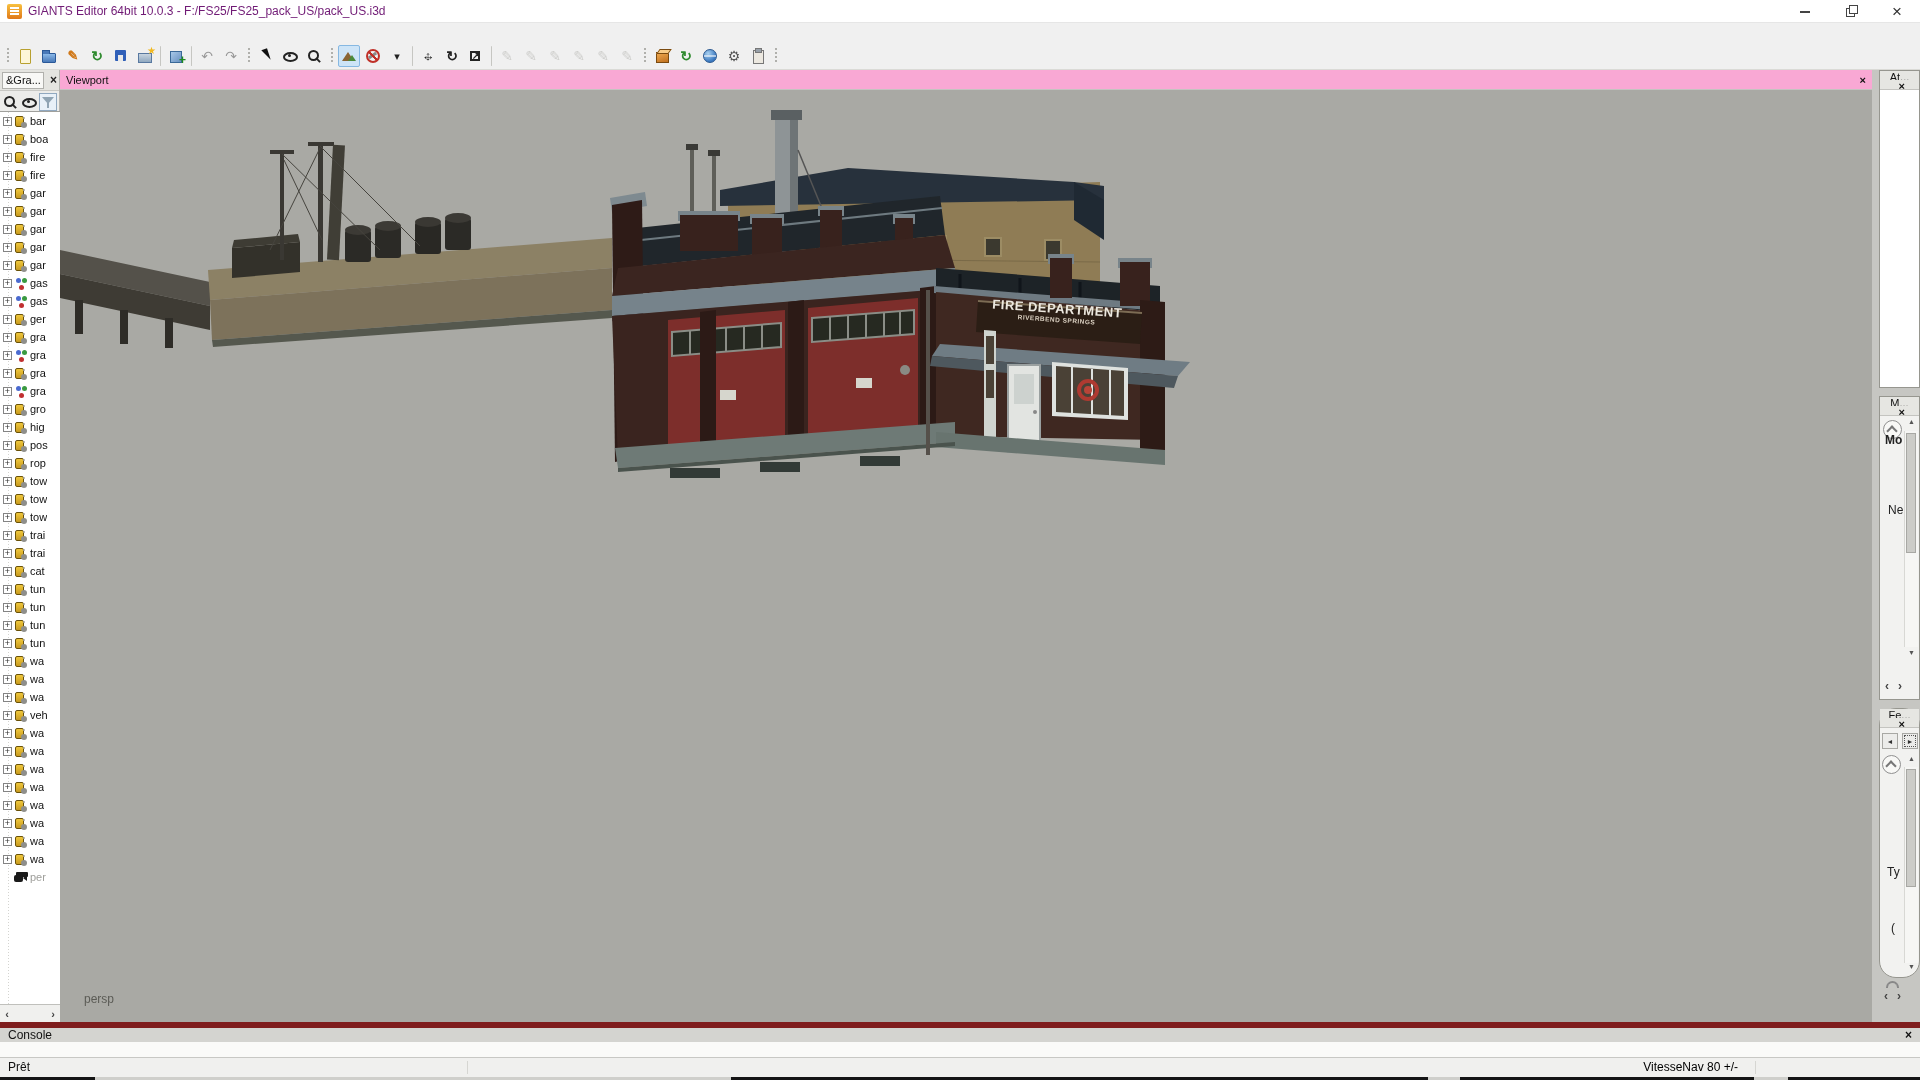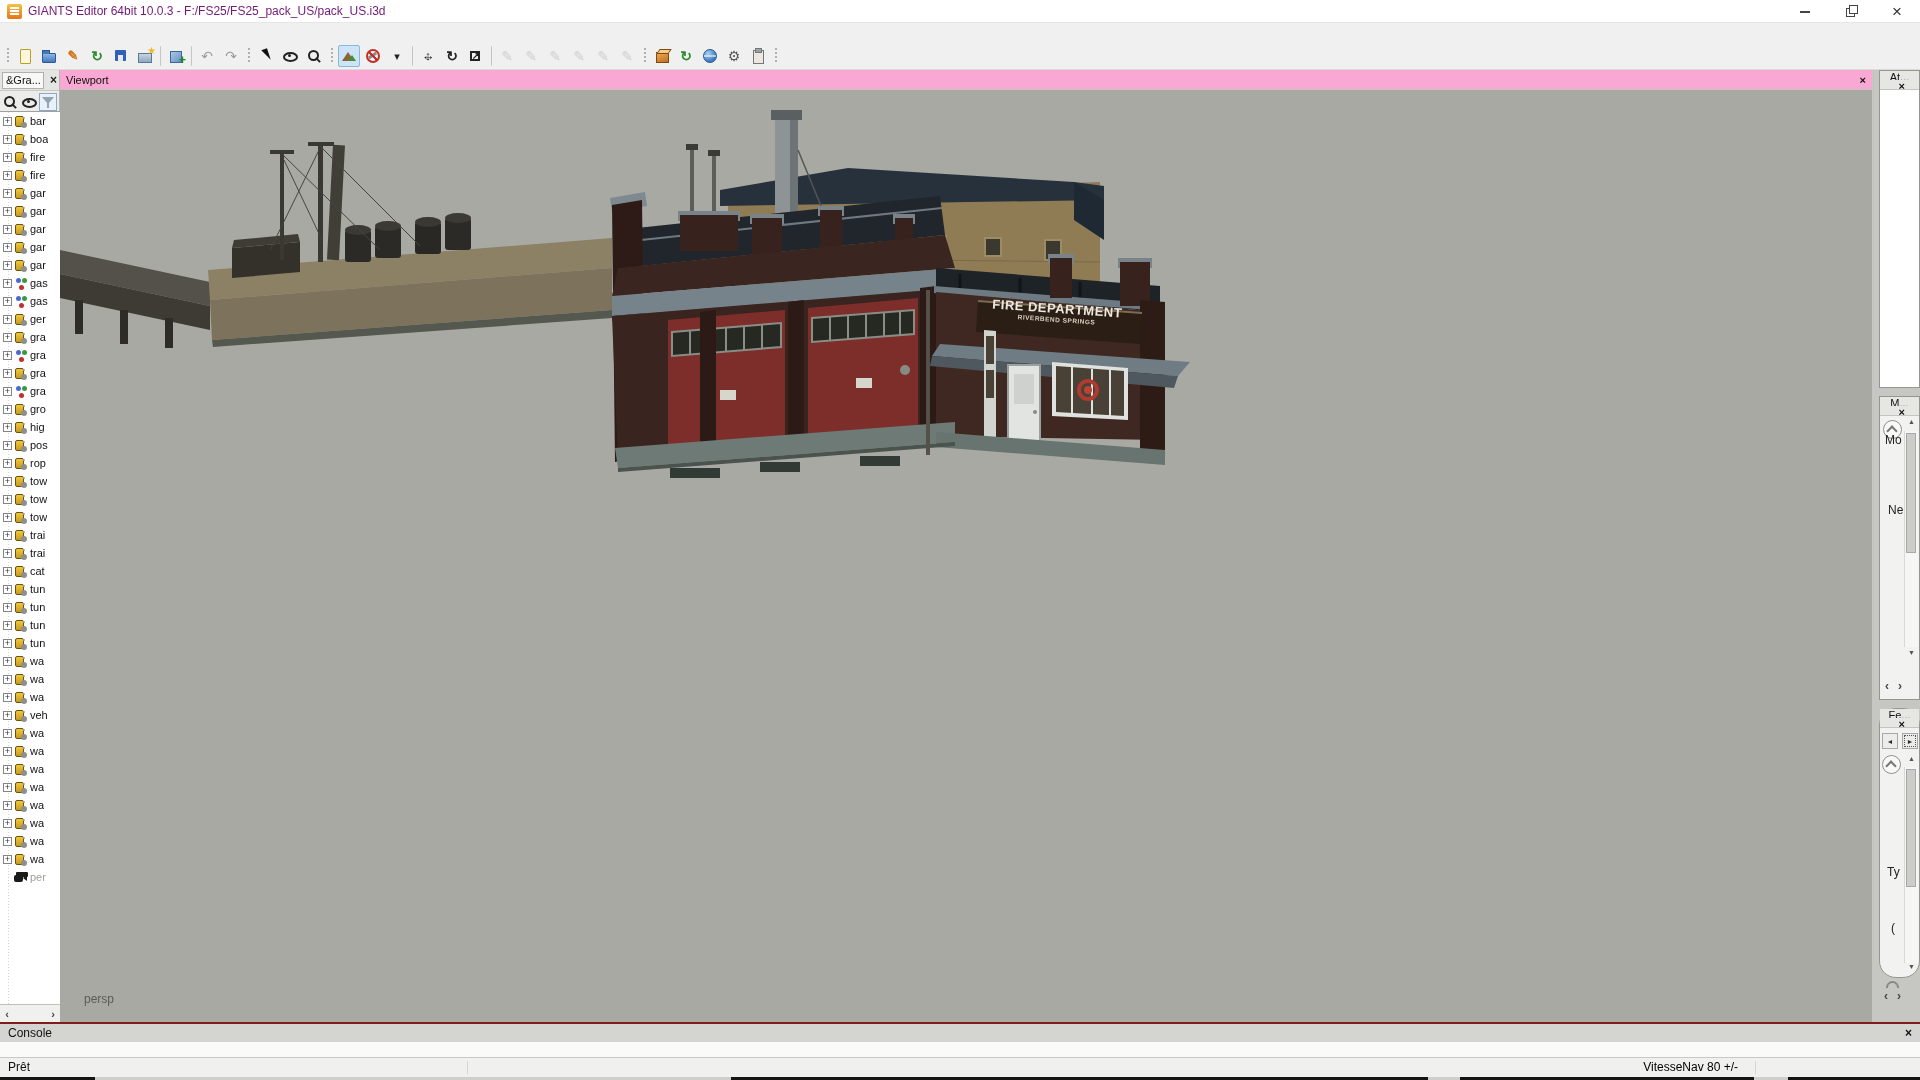--- a/index.html
+++ b/index.html
@@ -140,21 +140,21 @@
   .vthumb{position:absolute;left:1px;width:10px;background:#ccccc8;border:1px solid #a8a8a4;box-sizing:border-box;}
   .tri{position:absolute;font-size:7px;color:#555;width:13px;text-align:center;}
   .chev{position:absolute;font-size:12px;font-weight:bold;color:#444;}
   .rlabel{position:absolute;font-size:12px;color:#222;white-space:nowrap;}
   .tabbtn{position:absolute;width:16px;height:16px;border:1px solid #a8a8a4;background:#ececea;
           font-size:7px;color:#333;text-align:center;line-height:16px;box-sizing:border-box;}
   .tabbtn.focused{outline:1px dotted #555;outline-offset:-3px;}
   .arc{position:absolute;width:13px;height:7px;border:2px solid #888;border-bottom:none;border-radius:7px 7px 0 0;box-sizing:border-box;}
   
   .consolebar{position:absolute;left:0;top:1022px;width:1920px;height:20px;background:#d4d4d0;
-              border-top:2px solid #7f1d1d;display:flex;align-items:center;padding:0 8px;box-sizing:border-box;}
+              border-top:6px solid #7f1d1d;display:flex;align-items:center;padding:0 8px;box-sizing:border-box;}
   .consolebar span{font-size:12px;color:#111;}
   .cclose{margin-left:auto;font-size:12px;font-weight:bold;}
   .consolerow{position:absolute;left:0;top:1042px;width:1920px;height:16px;background:#fafaf8;
               border-bottom:1px solid #c8c8c4;box-sizing:border-box;}
   .statusbar{position:absolute;left:0;top:1058px;width:1920px;height:19px;background:#f0f0ee;}
   .statusleft{position:absolute;left:8px;top:2px;font-size:12px;color:#111;}
   .statusright{position:absolute;right:182px;top:2px;font-size:12px;color:#000000;}
   .sdiv{position:absolute;top:3px;bottom:3px;width:1px;background:#d6d6d2;}
   .taskstrip{position:absolute;left:0;top:1077px;width:1920px;height:3px;background:#cfcfcb;}
   .tseg{position:absolute;top:0;height:3px;background:#151515;}
@@ -701,21 +701,21 @@
       <div class="rphead">
         <span>M...</span>
         <span class="rpclose">×</span>
       </div>
       <div class="roundbtn" style="left:3px;top:23px;"></div>
       <span class="tri" style="right:1px;top:21px;">▲</span>
       <div class="vscroll" style="top:34px;height:216px;">
         <div class="vthumb" style="top:2px;height:120px;"></div>
       </div>
       <span class="tri" style="right:1px;top:252px;">▼</span>
-      <div class="rlabel" style="left:5px;top:36px;">Mo</div>
+      <div class="rlabel" style="left:5px;top:36px;font-weight:bold;">Mo</div>
       <div class="rlabel" style="left:8px;top:106px;">Ne</div>
       <span class="chev" style="left:5px;top:282px;">‹</span>
       <span class="chev" style="left:18px;top:282px;">›</span>
     </div>
 
     <div class="rpanel p-fen">
       <div class="rphead">
         <span>Fe...</span>
         <span class="rpclose">×</span>
       </div>

